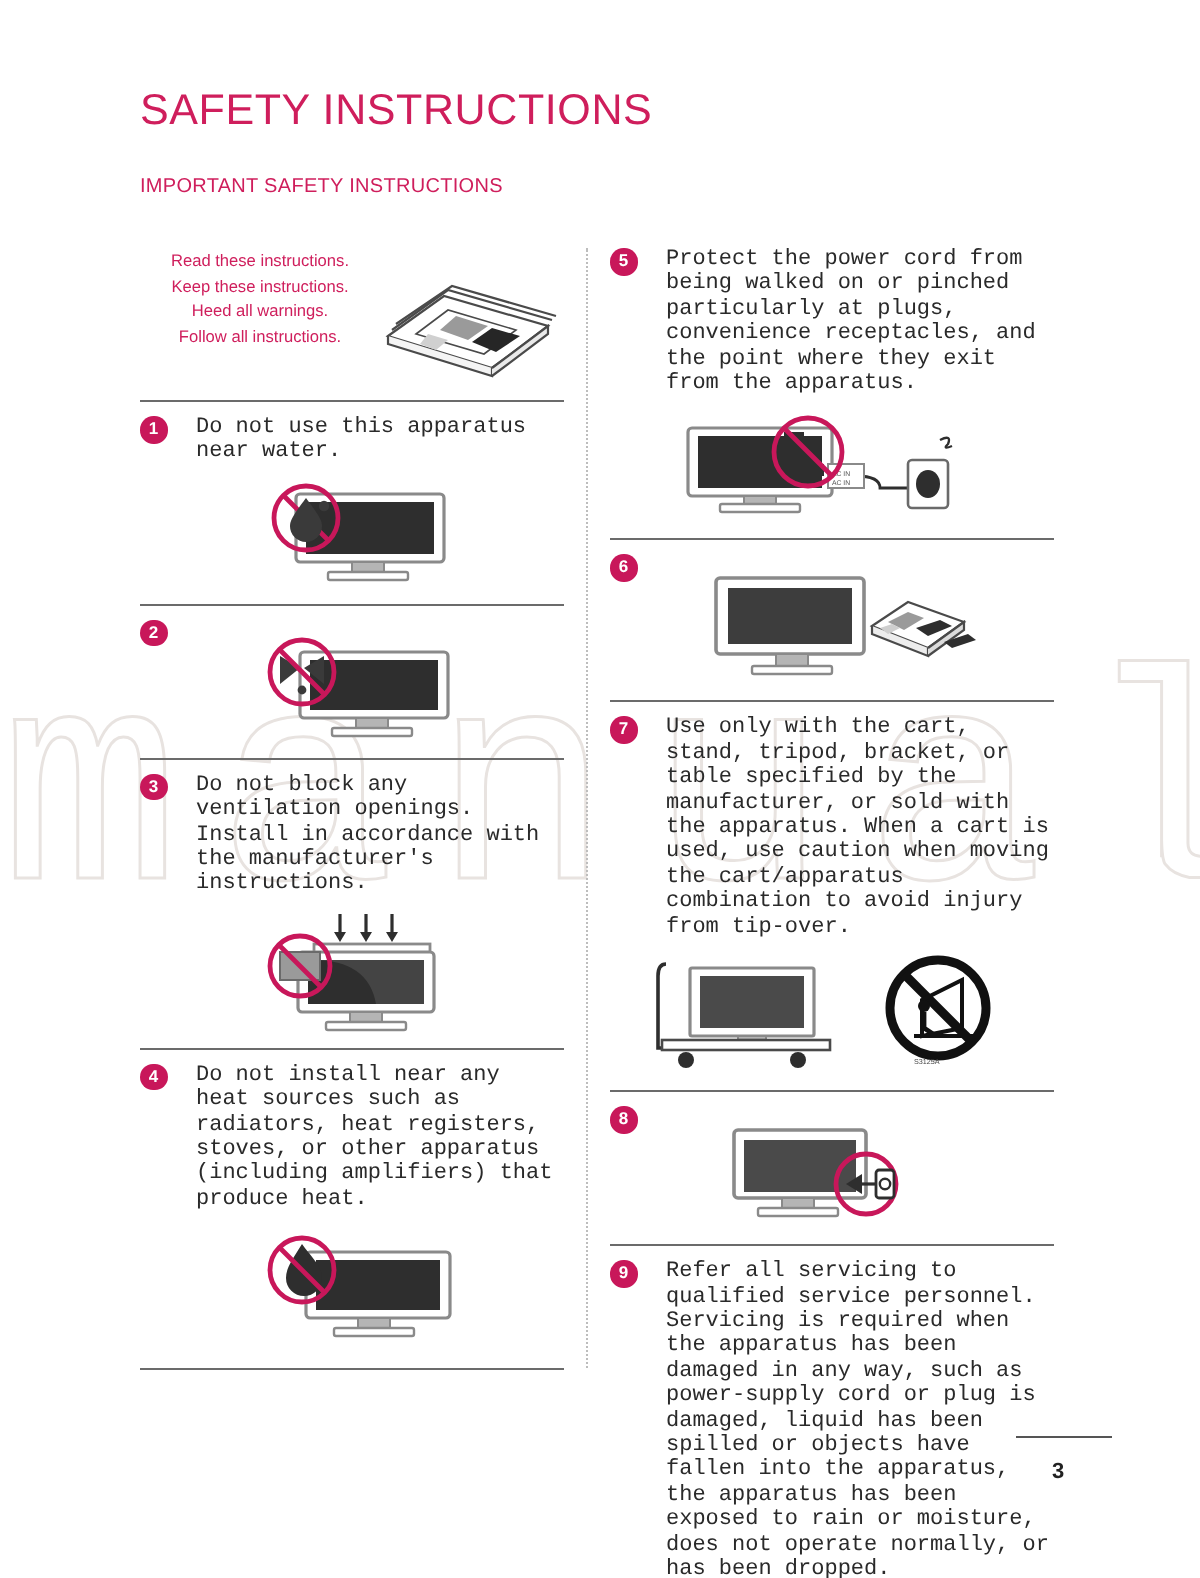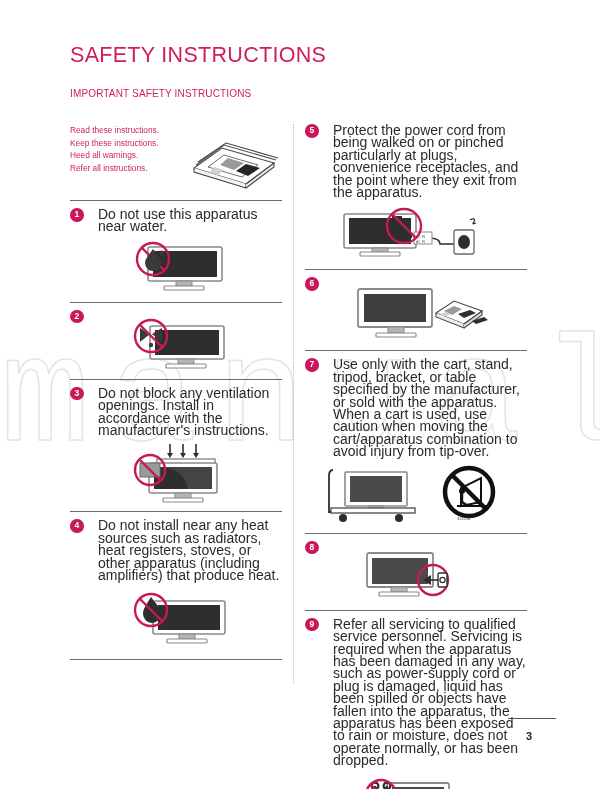--- a/index.html
+++ b/index.html
@@ -75,20 +75,21 @@
     border-left: 1px dotted #bdbdbd;
   }
 
   
   .intro {
     color: #cf1e5c;
     font-size: 8.3px;
     line-height: 12.6px;
     margin: 0 0 0 0;
     width: 120px;
+    text-align: center;
   }
   .intro div { white-space: nowrap; }
 
   
   .hr {
     border: none;
     border-top: 1px solid #6b6b6b;
     margin: 0;
     height: 0;
   }
@@ -105,23 +106,24 @@
     border-radius: 50%;
     background: #c8175a;
     color: #ffffff;
     font-size: 8.5px;
     font-weight: bold;
     line-height: 13.5px;
     text-align: center;
   }
   .item-text {
     margin-left: 28px;
-    font-size: 14px;
+    font-size: 11px;
     line-height: 12.4px;
     color: #2a2a2a;
+    font-family: Liberation Mono, monospace;
   }
 
   
   .fig {
     position: relative;
     margin: 6px auto 7px auto;
     display: block;
   }
 
   
@@ -153,21 +155,21 @@
 
   <div class="divider-vert"></div>
 
   <div class="col-left">
 
     <div style="position:relative;height:76px;">
       <div class="intro">
         <div>Read these instructions.</div>
         <div>Keep these instructions.</div>
         <div>Heed all warnings.</div>
-        <div>Refer all instructions.</div>
+        <div>Follow all instructions.</div>
       </div>
 
       <svg class="fig" style="position:absolute;left:118px;top:8px;" width="92" height="56" viewBox="0 0 92 56">
         <g fill="none" stroke="#4a4a4a" stroke-width="1.1">
           <path d="M6 30 L34 10 L86 25 L58 46 Z" fill="#ffffff"></path>
           <path d="M6 30 L6 34 L58 50 L58 46" fill="#f4f4f4"></path>
           <path d="M58 46 L86 25 L86 29 L58 50" fill="#eaeaea"></path>
           <path d="M8 27 L36 7 L88 22"></path>
           <path d="M10 24 L38 5 L90 20"></path>
         </g>

